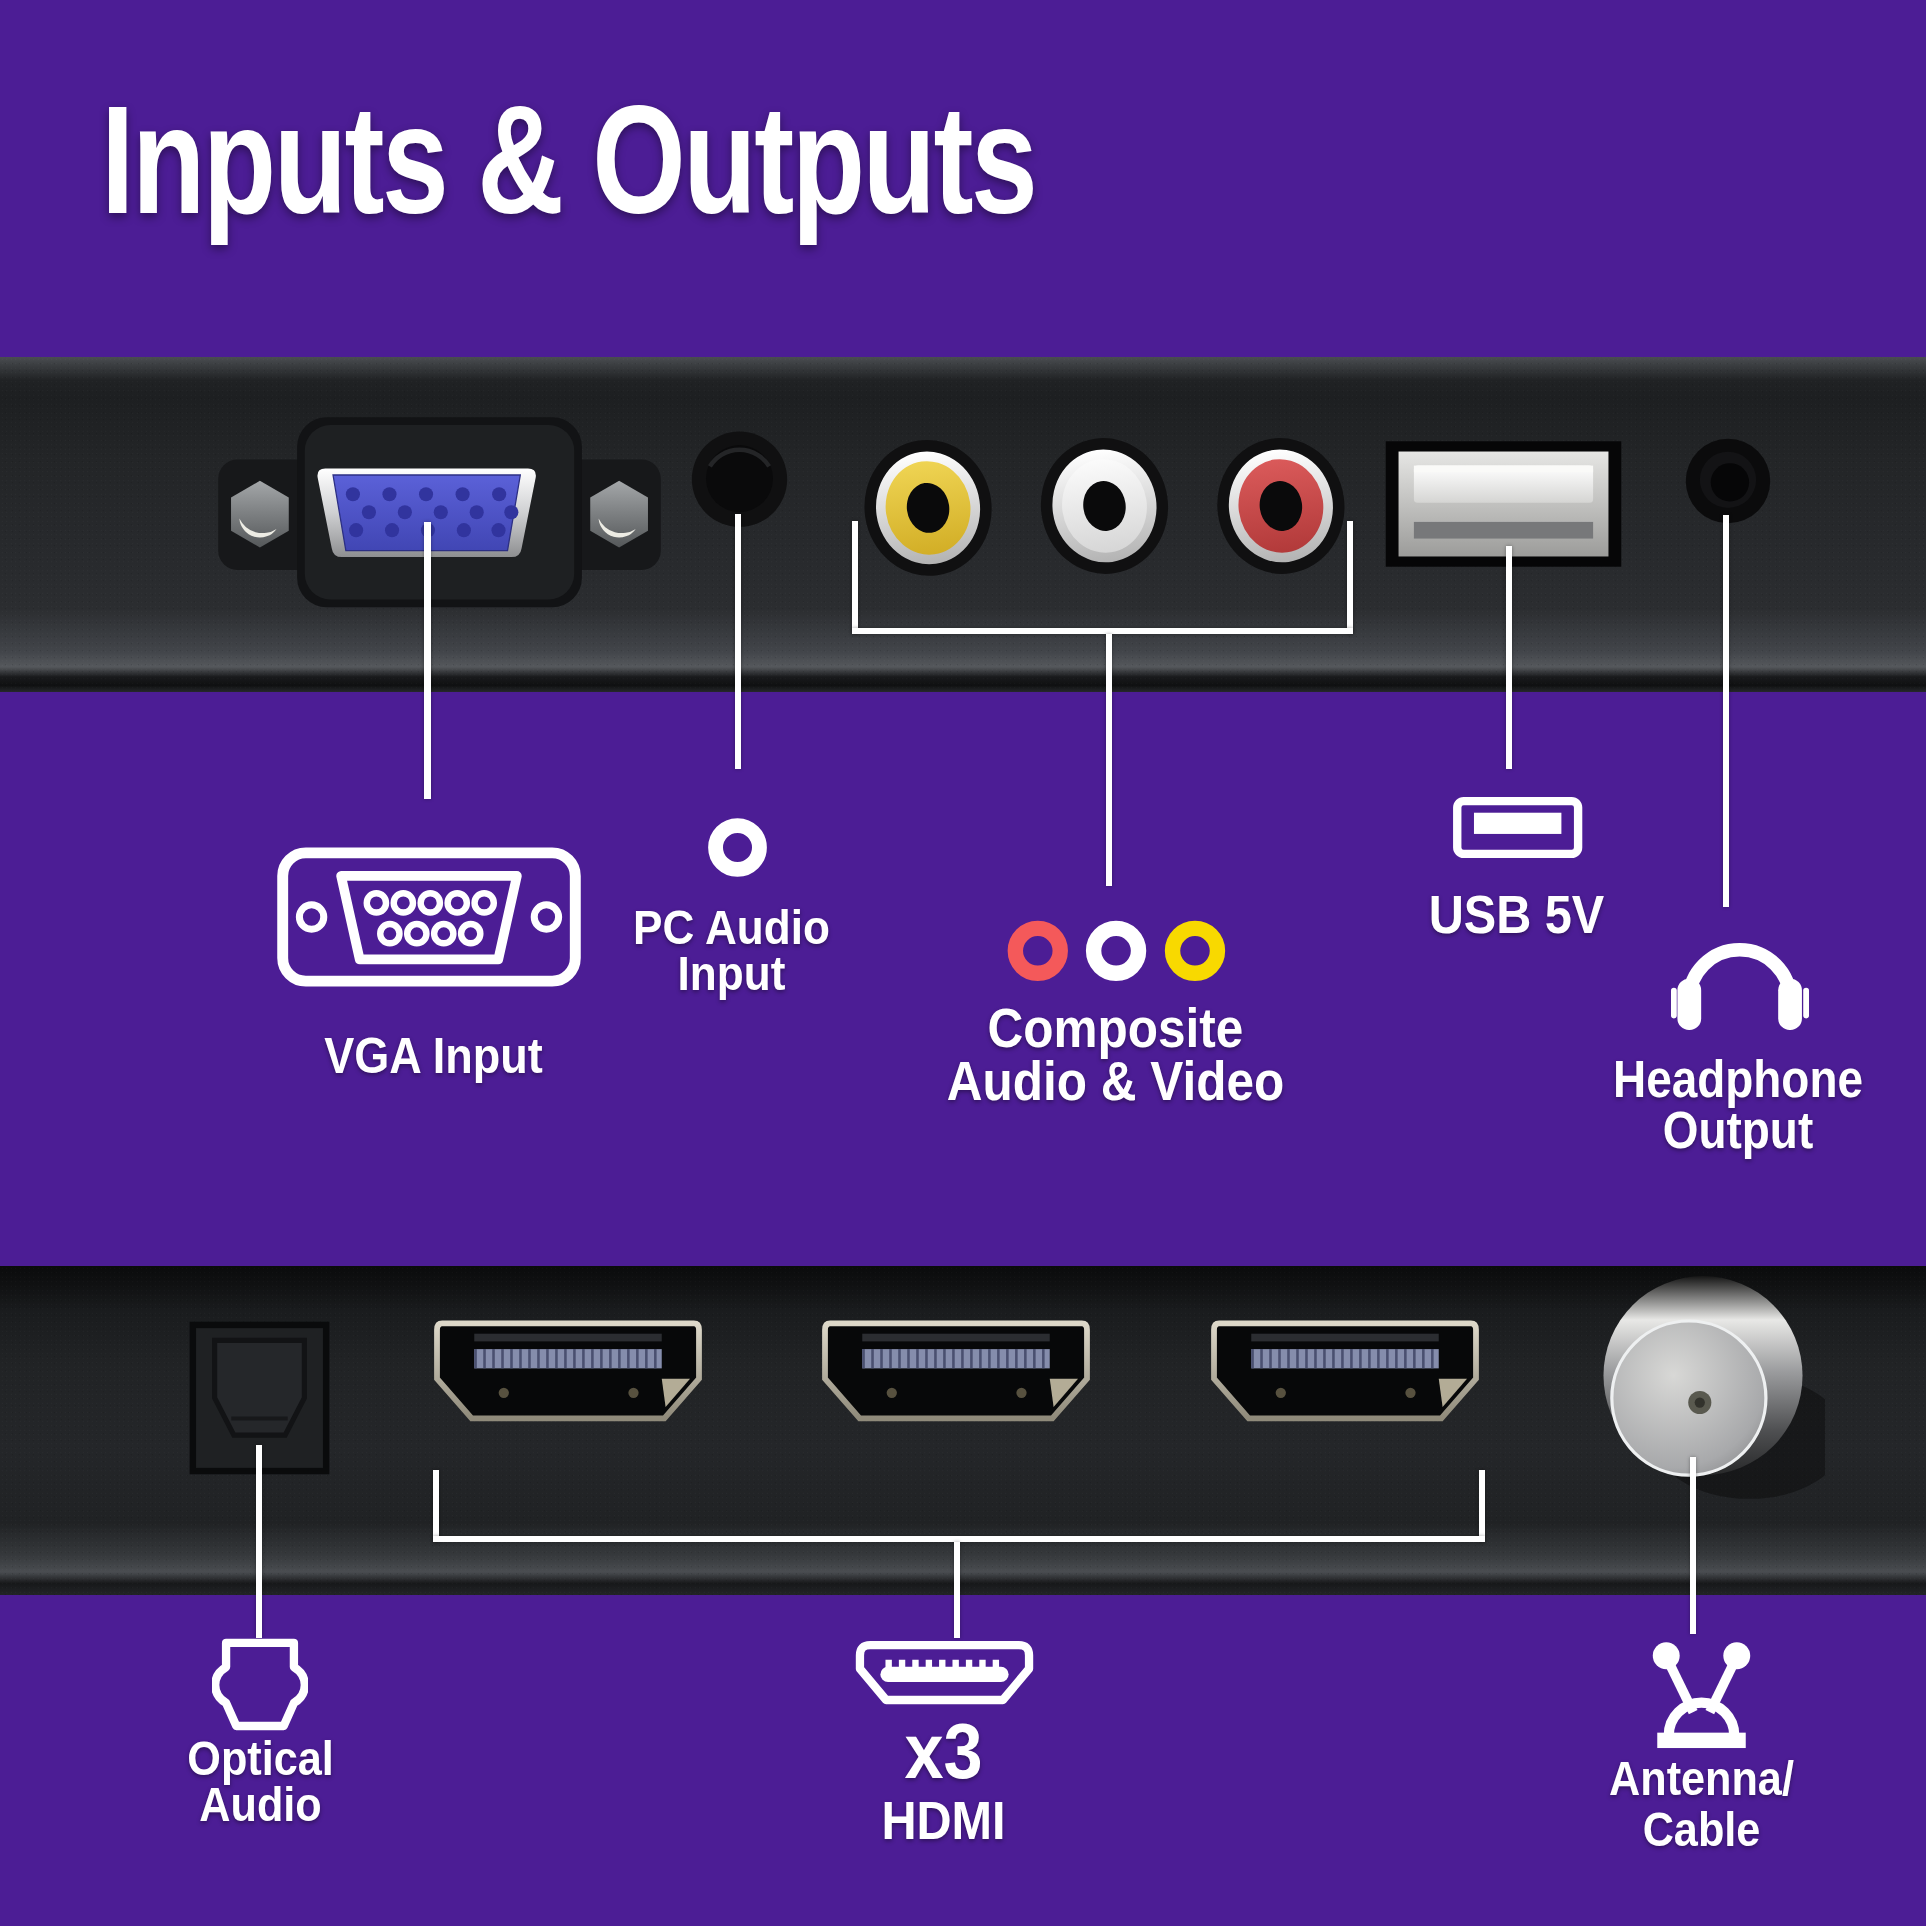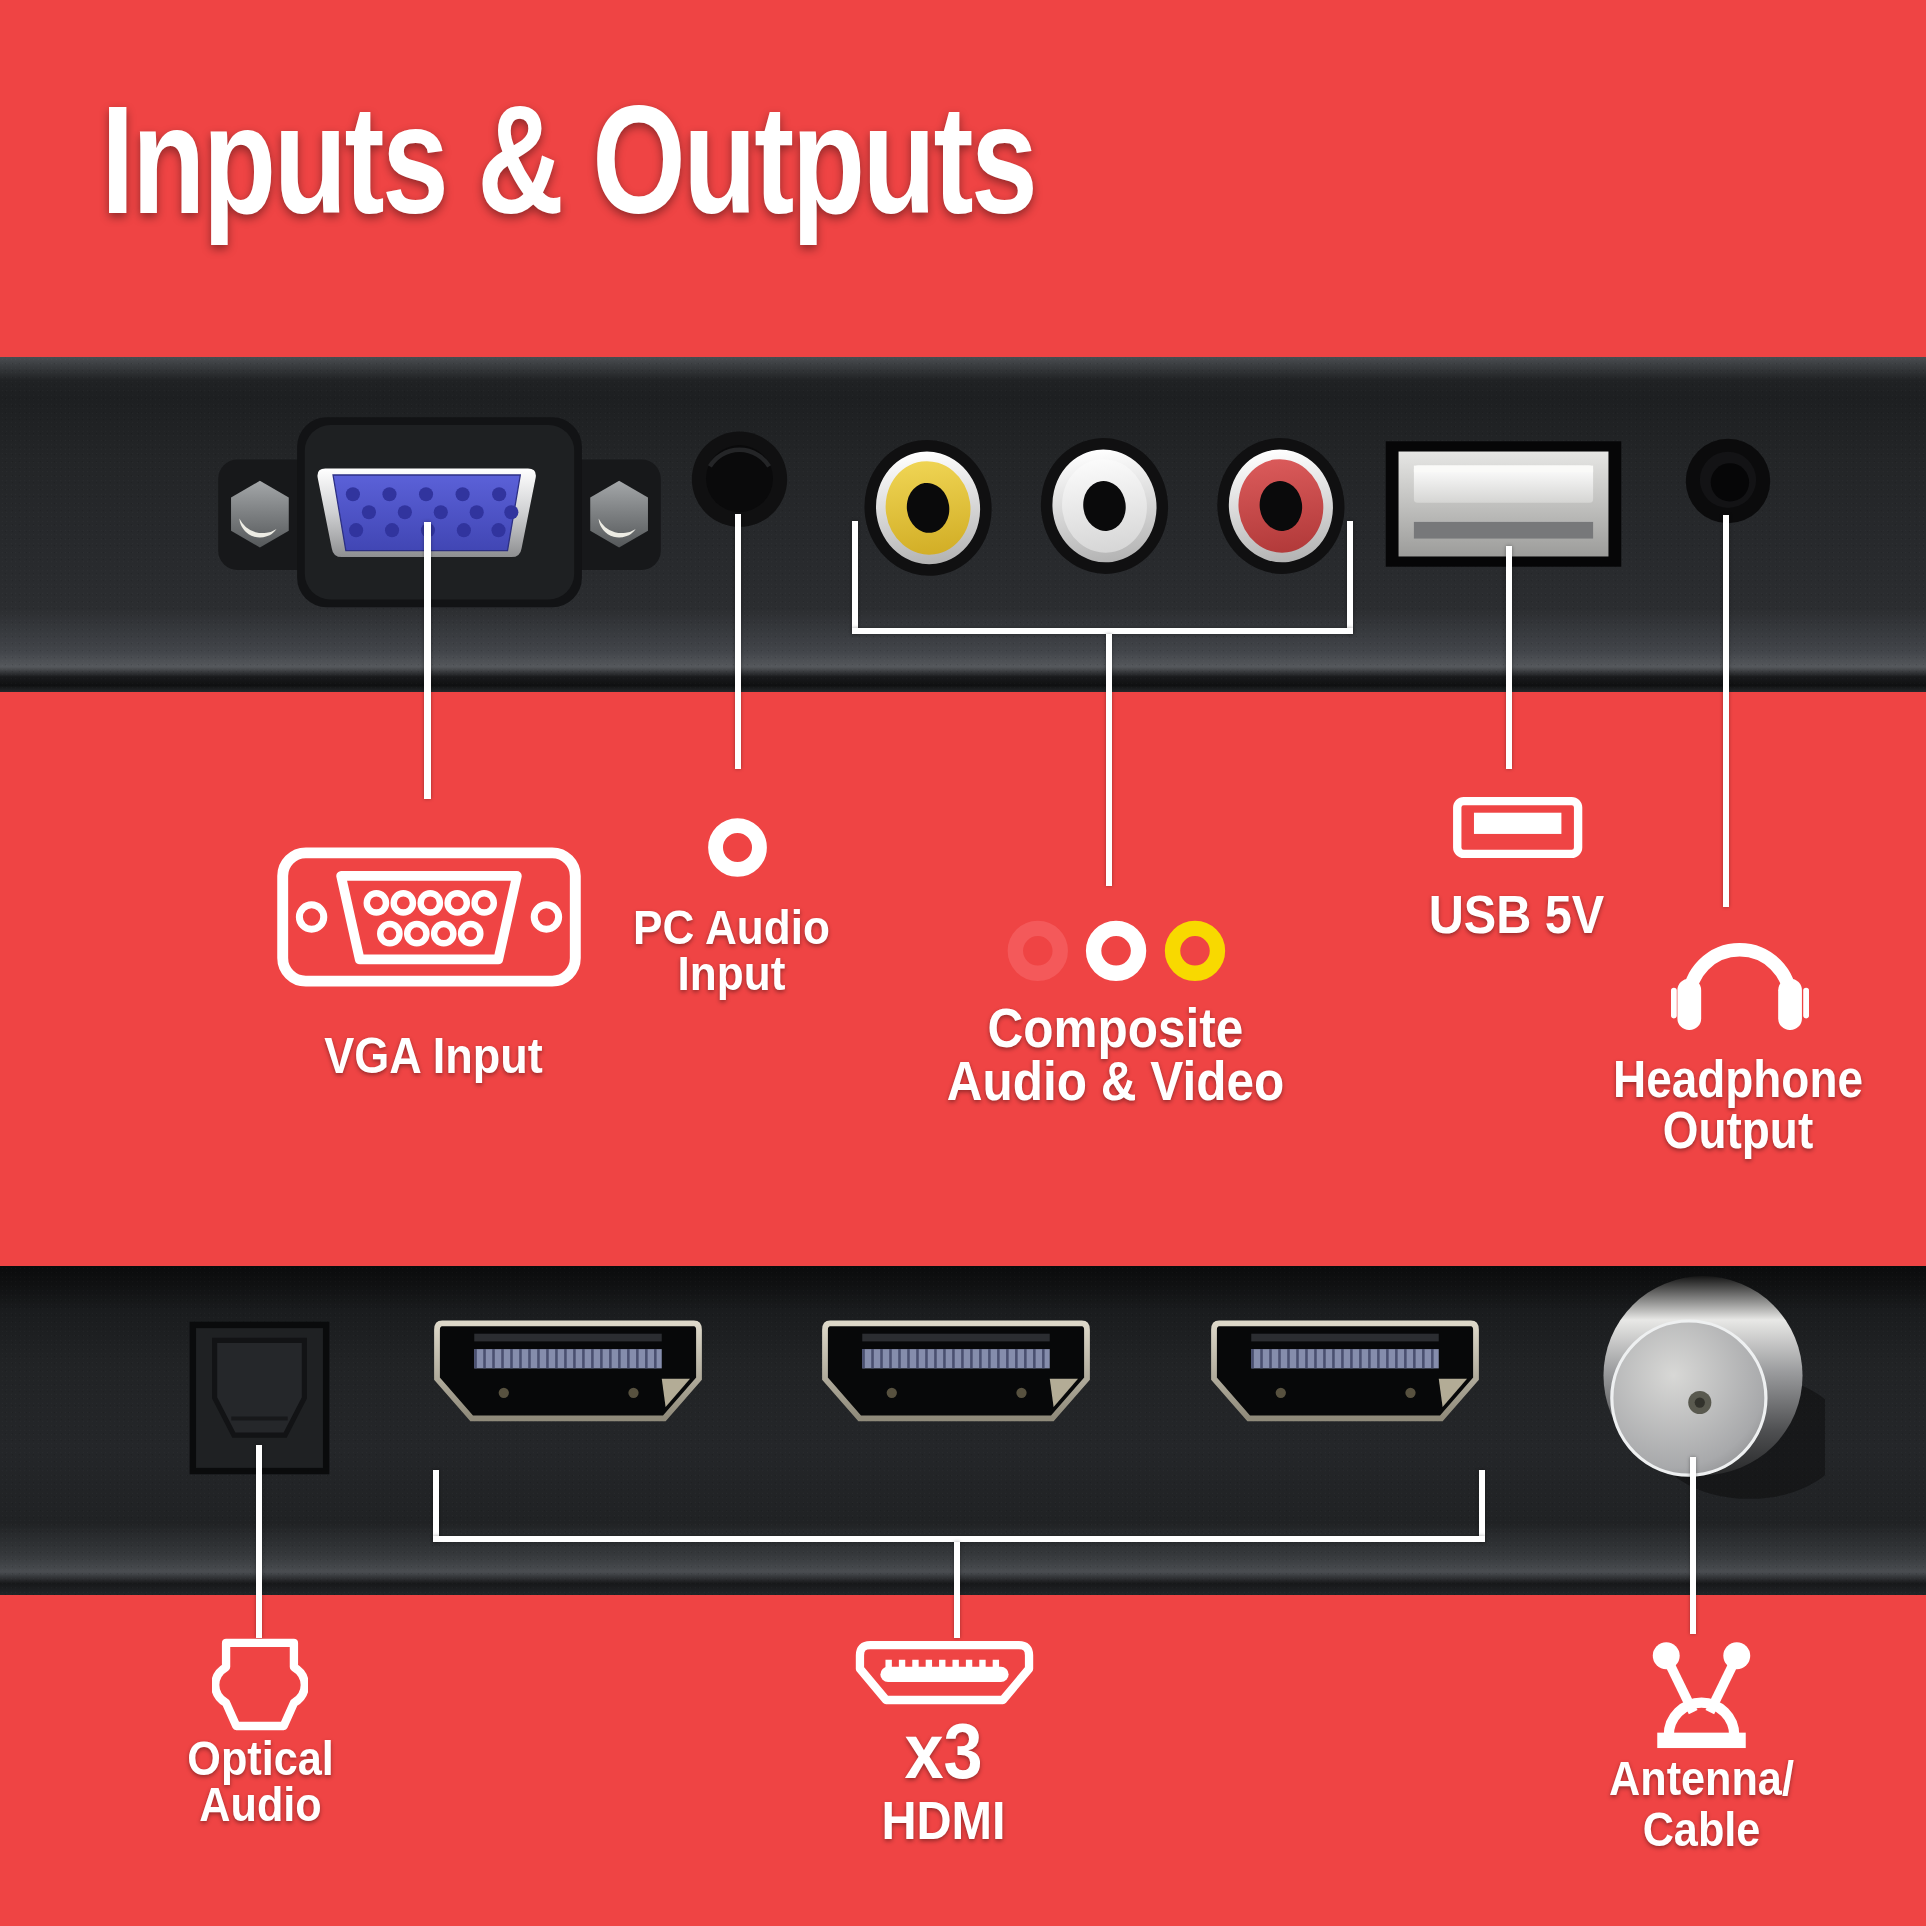--- a/index.html
+++ b/index.html
@@ -1,18 +1,18 @@
 <!DOCTYPE html>
 <html style="font-size:10.3px"><head>
 <meta charset="utf-8">
 <style>
   html,body{margin:0;padding:0;background:#1b1c1e;}
   .stage{
     position:relative;width:1926px;height:1926px;overflow:hidden;
-    background:#ef4444;font-family:"Liberation Sans",sans-serif;
+    background:#4c1d95;font-family:"Liberation Sans",sans-serif;
   }
   .title{
     position:absolute;left:101px;top:80px;margin:0;
     font-size:154px;font-weight:700;color:#ffffff;line-height:1.05;
     letter-spacing:-3.2px;transform:scaleX(0.78);transform-origin:left top;
     text-shadow:0 3.9px 10.3px rgba(0,0,0,0.40);white-space:nowrap;
   }
   .panel{position:absolute;left:0;width:1926px;}
   .panel::after{
     content:"";position:absolute;inset:0;

